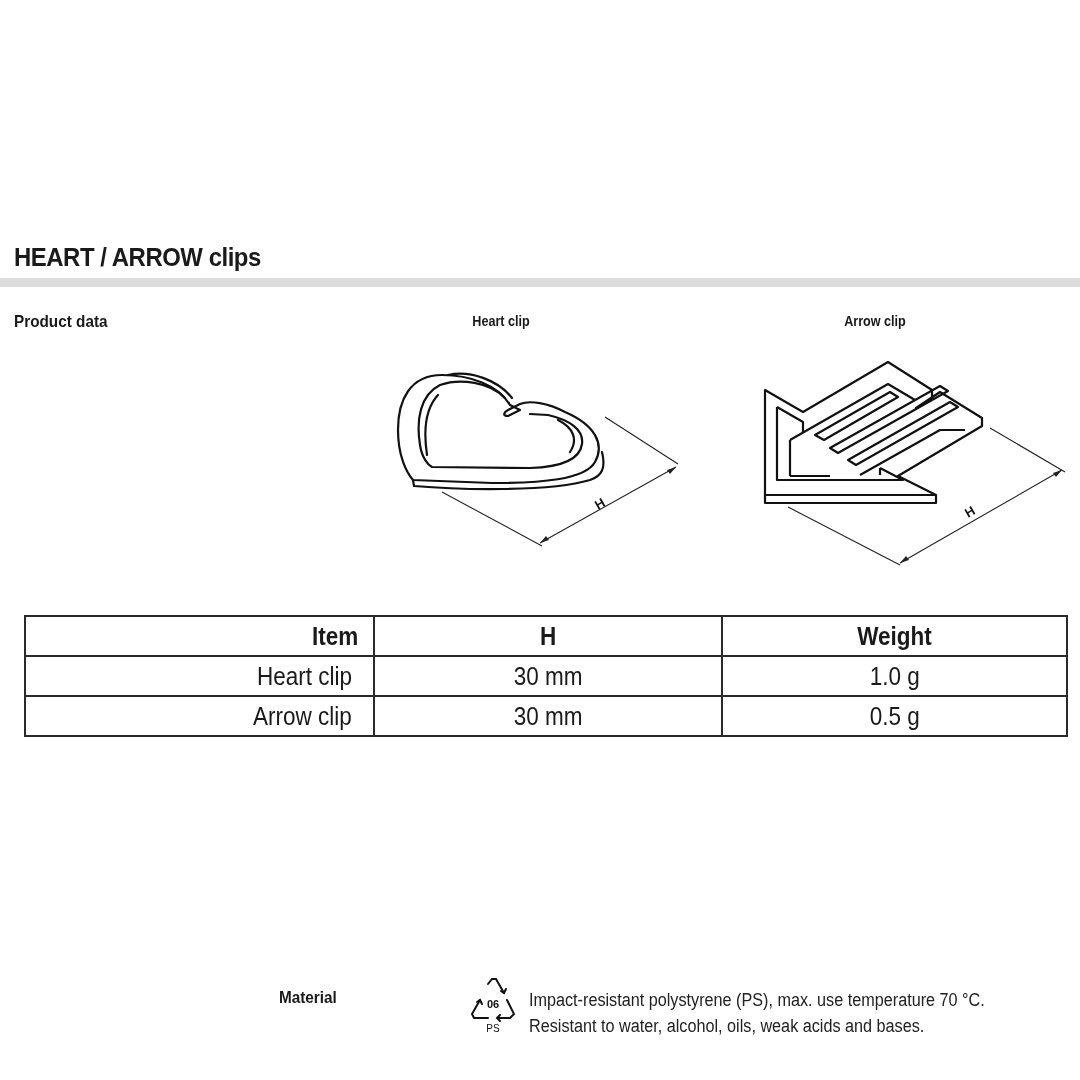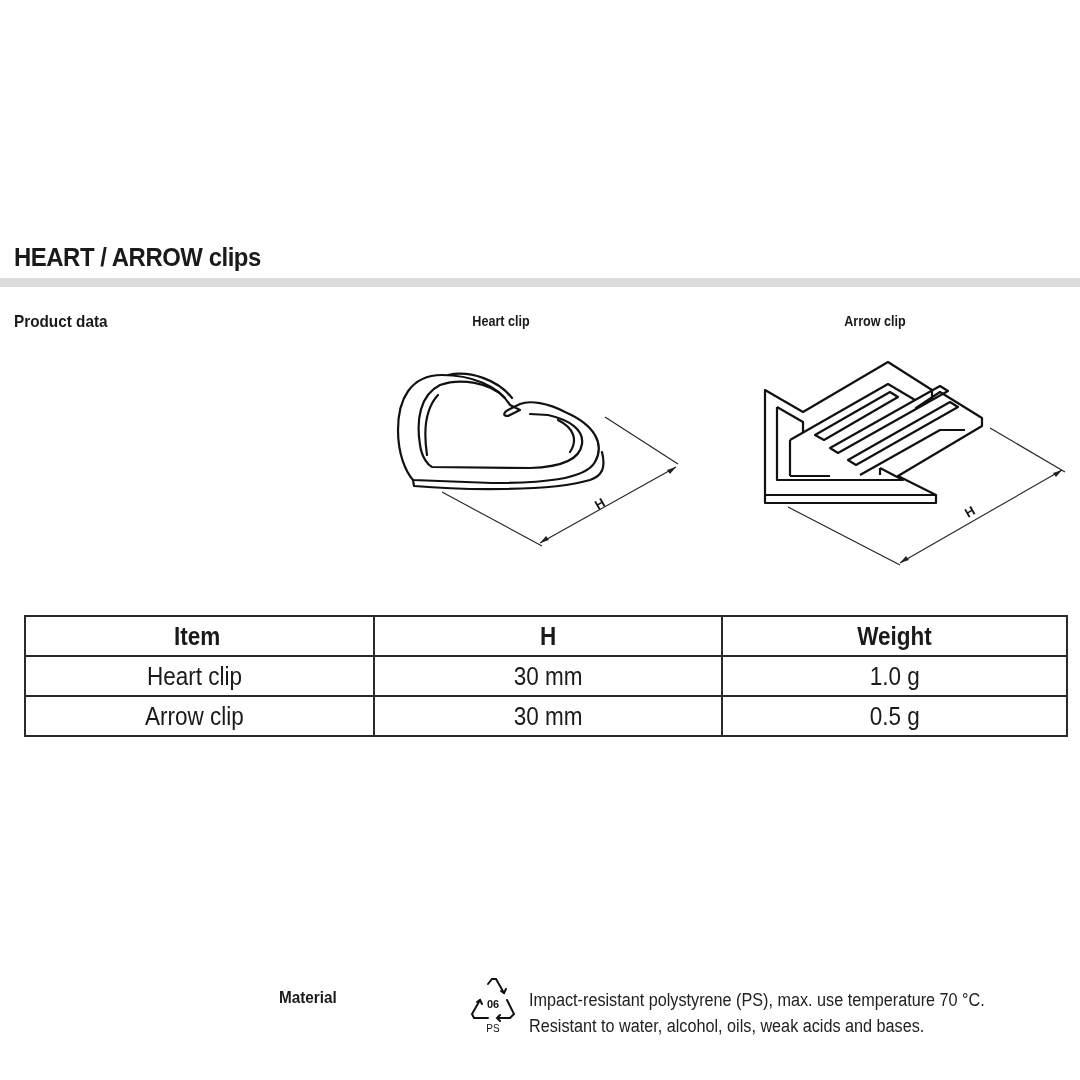--- a/index.html
+++ b/index.html
@@ -27,21 +27,21 @@
   .arrow-fig { left: 740px; top: 340px; }
 
   table.data {
     position: absolute; left: 24px; top: 615px; width: 1044px;
     border-collapse: collapse; font-size: 25px;
   }
   table.data td, table.data th {
     border: 2px solid #2a2a2a; height: 38px; padding: 0 10px; line-height: 38px;
   }
   table.data th { font-weight: bold; }
-  .c-item { width: 327px; text-align: center; }
+  .c-item { width: 327px; text-align: right; }
   .c-h { width: 326px; text-align: center; }
   .c-w { text-align: center; }
   .txt { display: inline-block; transform: scaleX(0.9); }
   th .txt, td.c-item .txt { transform-origin: left; }
   .c-h .txt, .c-w .txt { transform-origin: center; }
 
   .material-label {
     position: absolute; left: 279px; top: 988px; font-size: 17px; font-weight: bold;
     transform: scaleX(0.9); transform-origin: left;
   }

